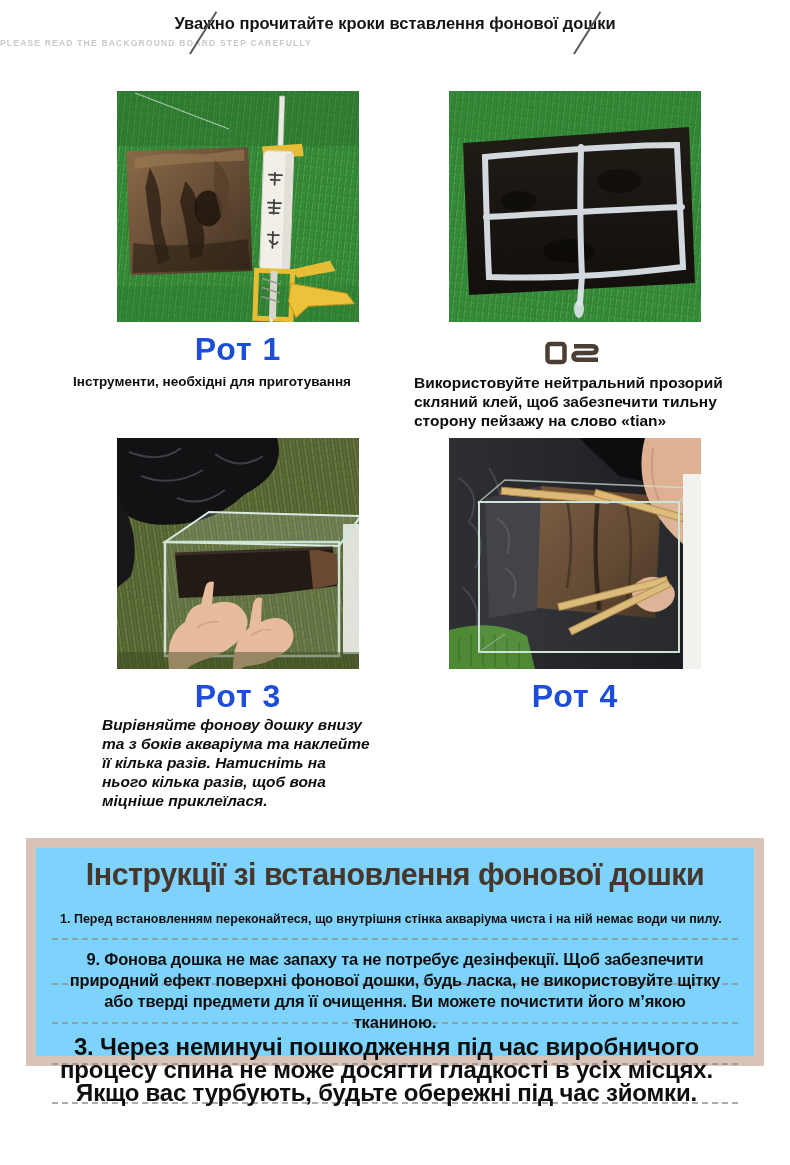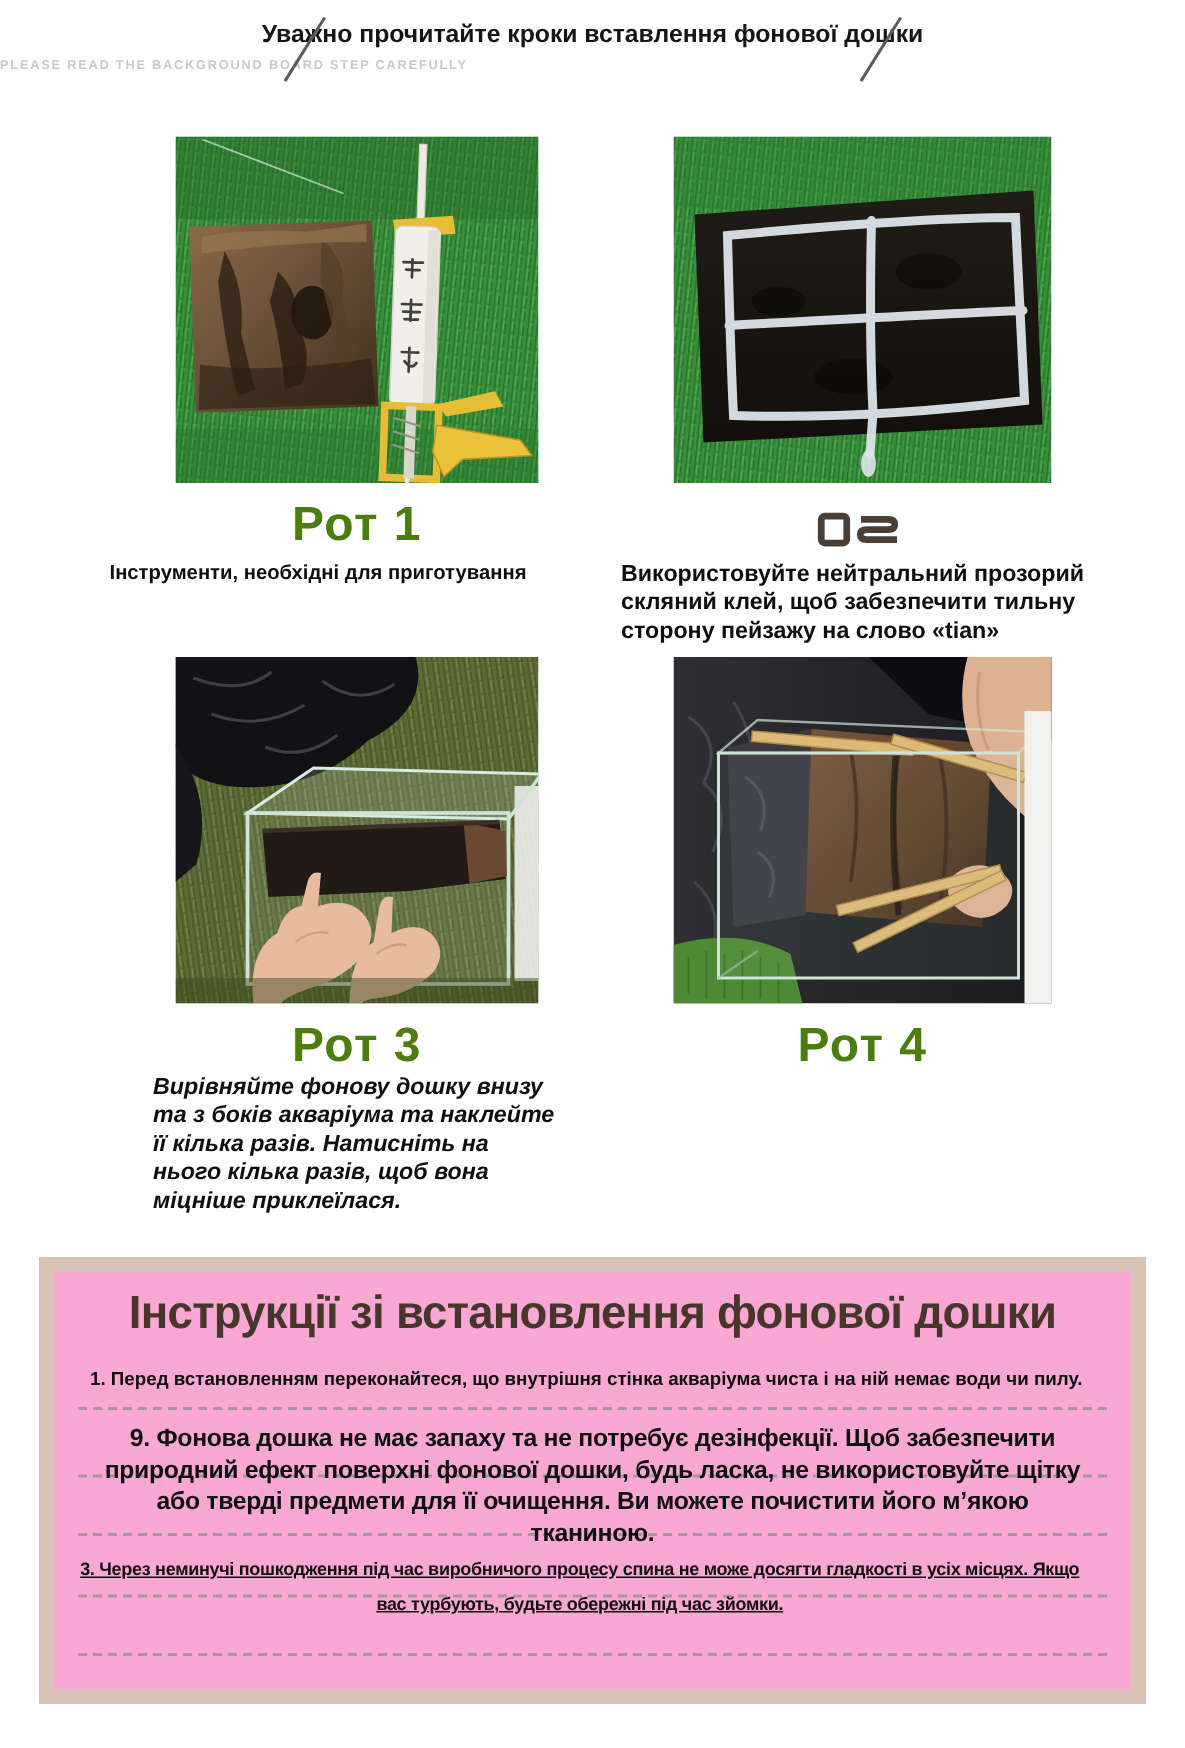--- a/index.html
+++ b/index.html
@@ -25,42 +25,42 @@
   .steps {
     display:grid; grid-template-columns:364px 310px;
     grid-template-rows:347px 370px; padding-left:56px;
   }
   .step { display:flex; flex-direction:column; align-items:center; }
   .photo { position:relative; width:242px; height:231px; }
   .photo.wide { width:252px; }
   .photo svg { display:block; width:100%; height:100%; }
   .step-num {
     margin-top:10px; font-size:32px; font-weight:bold;
-    color:#4d7c0f; letter-spacing:1px; line-height:34px;
+    color:#1d4ed8; letter-spacing:1px; line-height:34px;
   }
   .step-num-svg { margin-top:16px; height:30px; }
   .step-desc { font-weight:bold; color:#0e0e0e; }
   .desc-1 { margin-top:7px; font-size:13.5px; line-height:17px; width:330px; }
   .desc-2 { margin-top:5px; font-size:15.5px; line-height:19px; width:322px; }
   .desc-3 { margin-top:2px; font-size:15.5px; line-height:19px; width:272px; text-align:left;font-style:italic; }
   .desc-4 { margin-top:6px; font-size:16px;   line-height:20px; width:322px; }
   
   .inst {
-    position:relative; width:738px; height:298px; margin:30px auto 0;
-    border:10px solid #d9c3b7; background:#f9a8d4;
+    position:relative; width:738px; height:228px; margin:30px auto 0;
+    border:10px solid #d9c3b7; background:#7dd3fc;
   }
   .inst-title {
     position:absolute; top:9px; left:0; right:0; text-align:center;
     font-size:31px; font-weight:bold; color:#47362c;
     letter-spacing:-0.5px; transform:scaleX(0.98);
   }
   .inst-item { position:absolute; font-weight:bold; color:#0e0e0e; z-index:2; }
   .item-1 { top:64px; left:24px; font-size:12.5px; }
   .item-2 { top:101px; left:28px; right:28px; text-align:center; font-size:16.5px; line-height:21px; letter-spacing:-0.2px; }
-  .item-3 { top:187px; left:12px; right:29px; text-align:center; font-size:12px; line-height:23px; letter-spacing:-0.2px;text-decoration:underline; }
+  .item-3 { top:187px; left:12px; right:29px; text-align:center; font-size:24px; line-height:23px; letter-spacing:-0.2px; }
   .dash {
     position:absolute; left:16px; right:16px; z-index:1;
     border-top:2px dashed #8f8f8f; opacity:0.75;
   }
   .d1{top:90px} .d2{top:135px} .d3{top:174px} .d4{top:215px} .d5{top:254px}
   .defs-holder { position:absolute; width:0; height:0; overflow:hidden; }
 </style>
 </head>
 <body>
 

